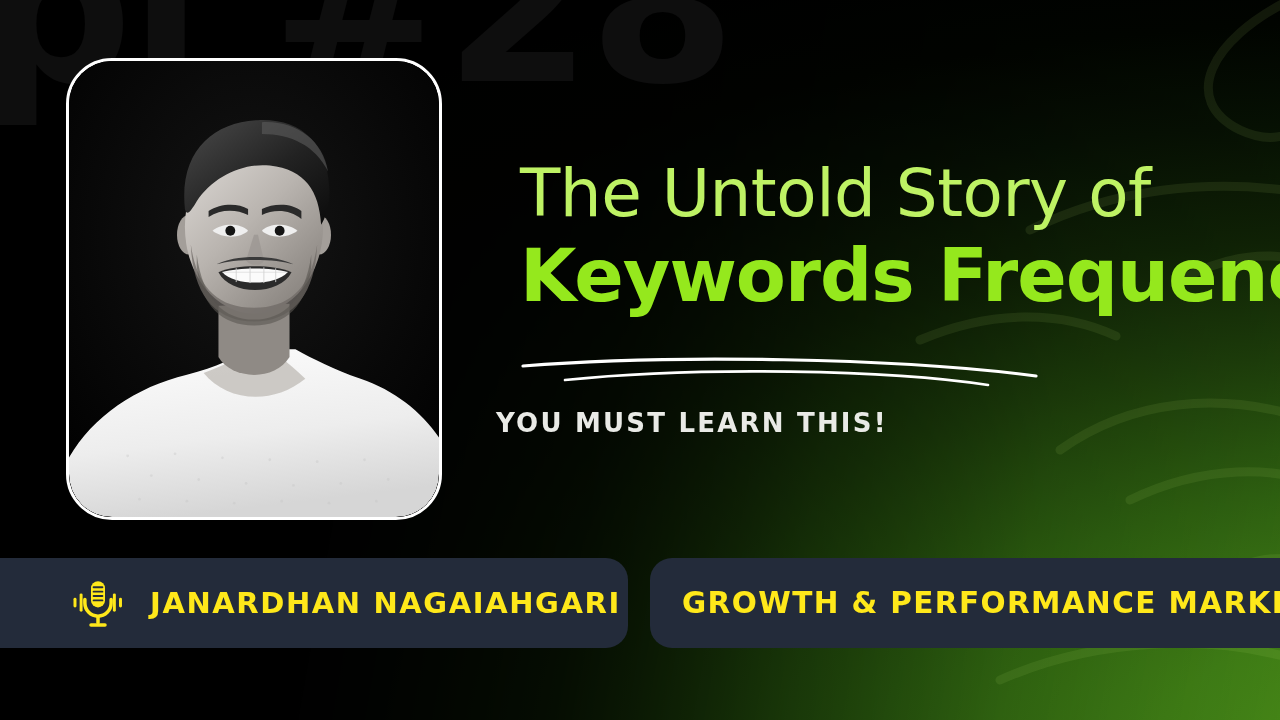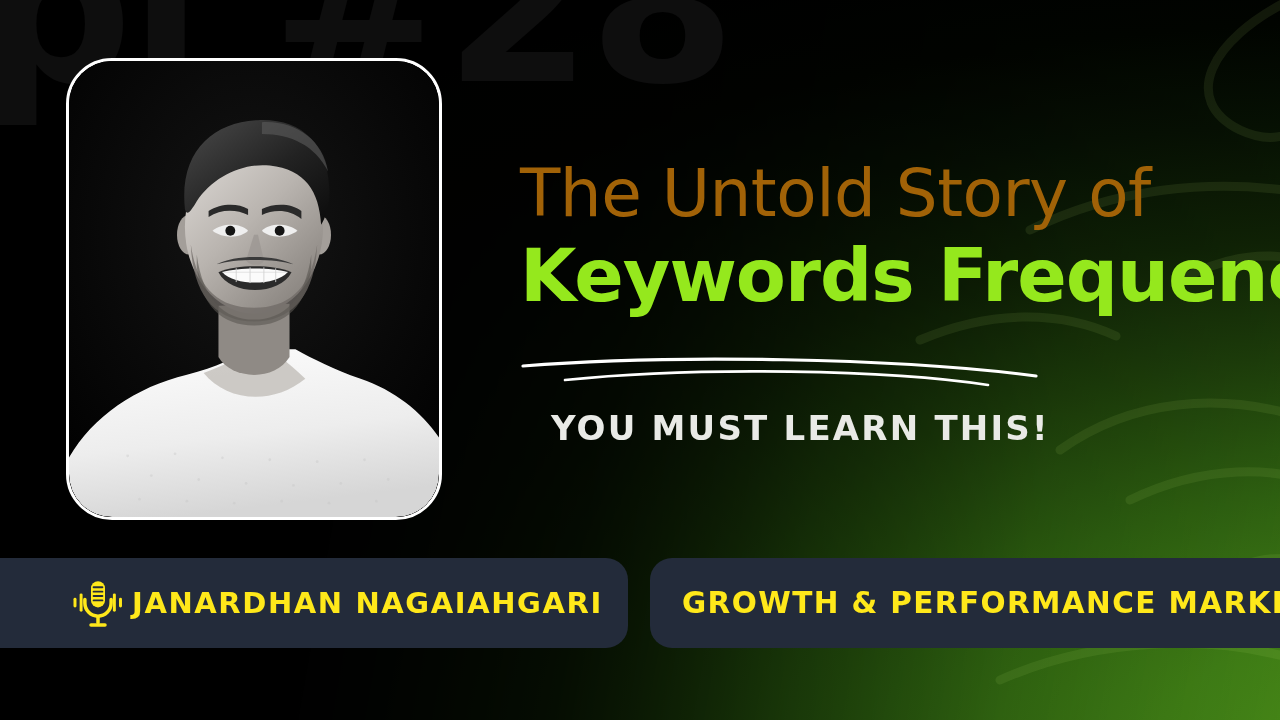--- a/index.html
+++ b/index.html
@@ -89,21 +89,21 @@
   .headline{
     position:absolute;
     left:520px; top:160px;
     width:730px;
   }
   .title-line1{
     font-family:"DejaVu Sans", sans-serif;
     font-weight:400;
     font-size:66px;
     line-height:1.04;
-    color:#a16207;
+    color:#bef264;
     letter-spacing:-0.5px;
     white-space:nowrap;
   }
   .title-line2{
     font-family:"DejaVu Sans", sans-serif;
     font-weight:700;
     font-size:73px;
     line-height:1.06;
     color:#95e81d;
     letter-spacing:-1px;
@@ -116,42 +116,42 @@
     position:absolute;
     left:520px; top:352px;
     width:520px; height:40px;
     pointer-events:none;
   }
   .underline-wrap svg{ width:100%; height:100%; display:block; }
 
   
   .kicker{
     position:absolute;
-    left:551px; top:408px;
+    left:496px; top:408px;
     font-family:"DejaVu Sans", sans-serif;
     font-weight:700;
-    font-size:34px;
+    font-size:26px;
     letter-spacing:2.2px;
     color:#e9eae6;
     white-space:nowrap;
   }
 
   
   .bar{
     position:absolute;
     top:558px; height:90px;
     background:#232b3a;
     display:flex;
     align-items:center;
   }
   .bar-name{
     left:0; width:628px;
     border-radius:0 22px 22px 0;
     padding-left:70px;
-    gap:6px;
+    gap:24px;
   }
   .bar-role{
     left:650px; width:650px;
     border-radius:22px 0 0 22px;
     padding-left:32px;
   }
   .bar-label{
     font-family:"DejaVu Sans", sans-serif;
     font-weight:700;
     font-size:29px;

